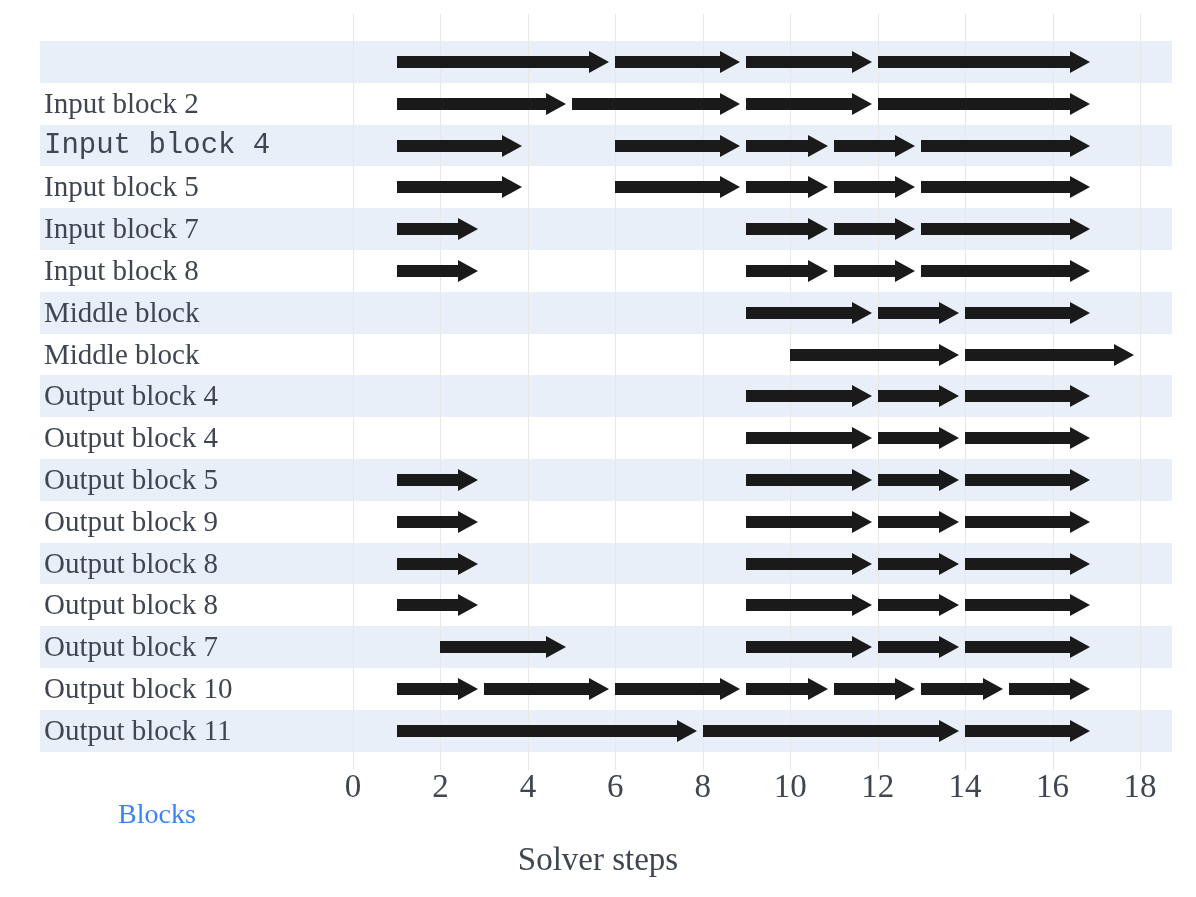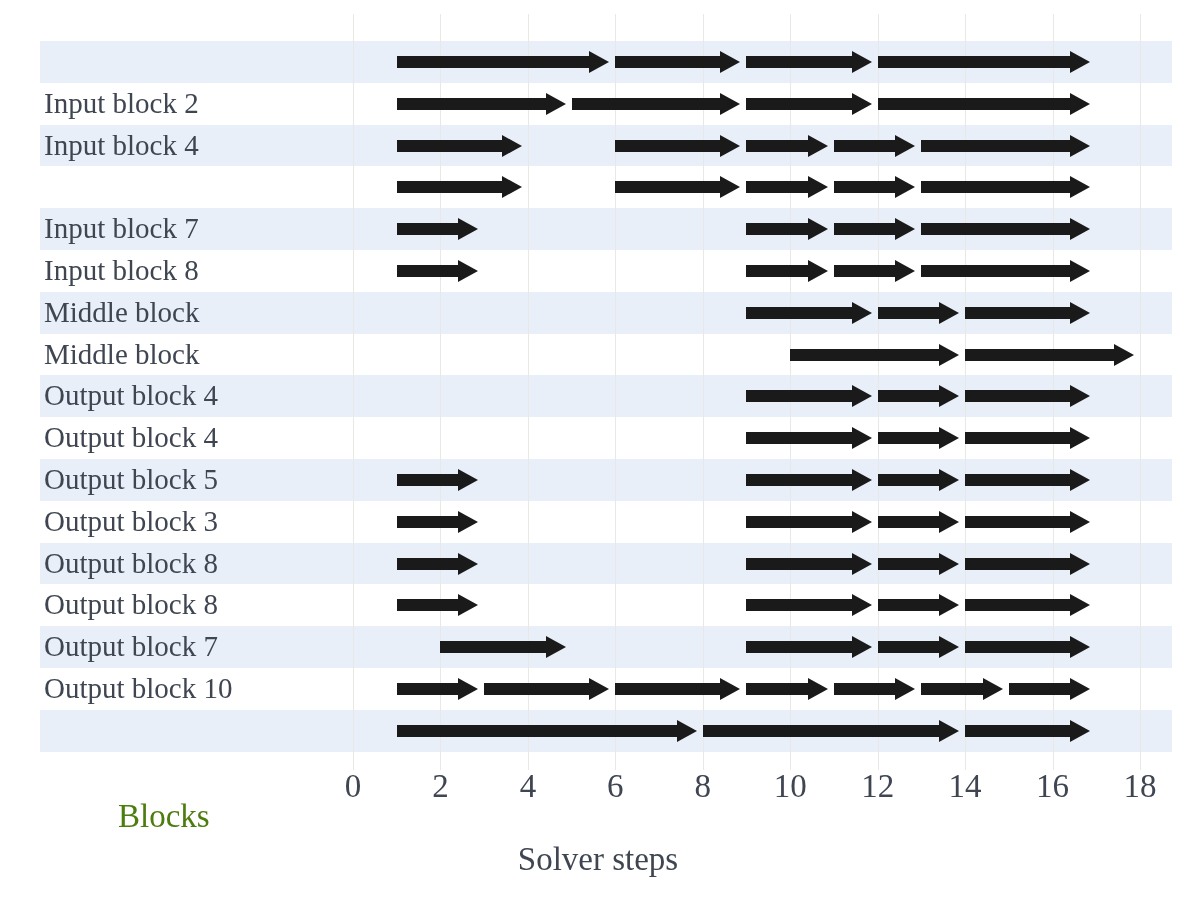--- a/index.html
+++ b/index.html
@@ -73,22 +73,22 @@
     position:absolute;
     top:0;
     transform:translateX(-50%);
     font-size:33px;
     color:#3f4652;
     line-height:1;
   }
   #y-axis-title{
     position:absolute;
     left:118px;top:800px;
-    font-size:33px;
-    color:#4d7c0f;
+    font-size:28px;
+    color:#3b82f6;
     line-height:1;
   }
   #x-axis-title{
     position:absolute;
     left:0;right:0;top:843px;
     text-align:center;
     font-size:33px;
     color:#3f4652;
     line-height:1;
   }
@@ -387,33 +387,35 @@
           <div class="shaft" style="width: 236.32px; background: rgb(26, 26, 26);"></div>
           <div class="head" style="left: 236.32px; border-left-width: 20px; border-left-color: rgb(26, 26, 26);"></div>
         </div>
         <div class="arrow" style="left: 965.08px; top: 705.7px; width: 125.16px;">
           <div class="shaft" style="width: 105.16px; background: rgb(26, 26, 26);"></div>
           <div class="head" style="left: 105.16px; border-left-width: 20px; border-left-color: rgb(26, 26, 26);"></div>
         </div>
       </div>
     <div class="label-layer" id="label-layer">
         <div class="row-label" style="top: 74.8px;">Input block 2</div>
-        <div class="row-label" style="top: 116.6px;">Input block 4</div>
+        <div class="row-label" style="top: 116.6px; font-family: Liberation Mono, monospace;">Input block 4</div>
+        <div class="row-label" style="top: 158.4px;">Input block 5</div>
         <div class="row-label" style="top: 200.2px;">Input block 7</div>
         <div class="row-label" style="top: 242px;">Input block 8</div>
         <div class="row-label" style="top: 283.8px;">Middle block</div>
         <div class="row-label" style="top: 325.6px;">Middle block</div>
         <div class="row-label" style="top: 367.4px;">Output block 4</div>
         <div class="row-label" style="top: 409.2px;">Output block 4</div>
         <div class="row-label" style="top: 451px;">Output block 5</div>
-        <div class="row-label" style="top: 492.8px;">Output block 3</div>
+        <div class="row-label" style="top: 492.8px;">Output block 9</div>
         <div class="row-label" style="top: 534.6px;">Output block 8</div>
         <div class="row-label" style="top: 576.4px;">Output block 8</div>
         <div class="row-label" style="top: 618.2px;">Output block 7</div>
         <div class="row-label" style="top: 660px;">Output block 10</div>
+        <div class="row-label" style="top: 701.8px;">Output block 11</div>
       </div>
   </div>
 
   <div id="x-axis">
       <div class="tick-label" style="left: 353px;">0</div>
       <div class="tick-label" style="left: 440.44px;">2</div>
       <div class="tick-label" style="left: 527.88px;">4</div>
       <div class="tick-label" style="left: 615.32px;">6</div>
       <div class="tick-label" style="left: 702.76px;">8</div>
       <div class="tick-label" style="left: 790.2px;">10</div>

